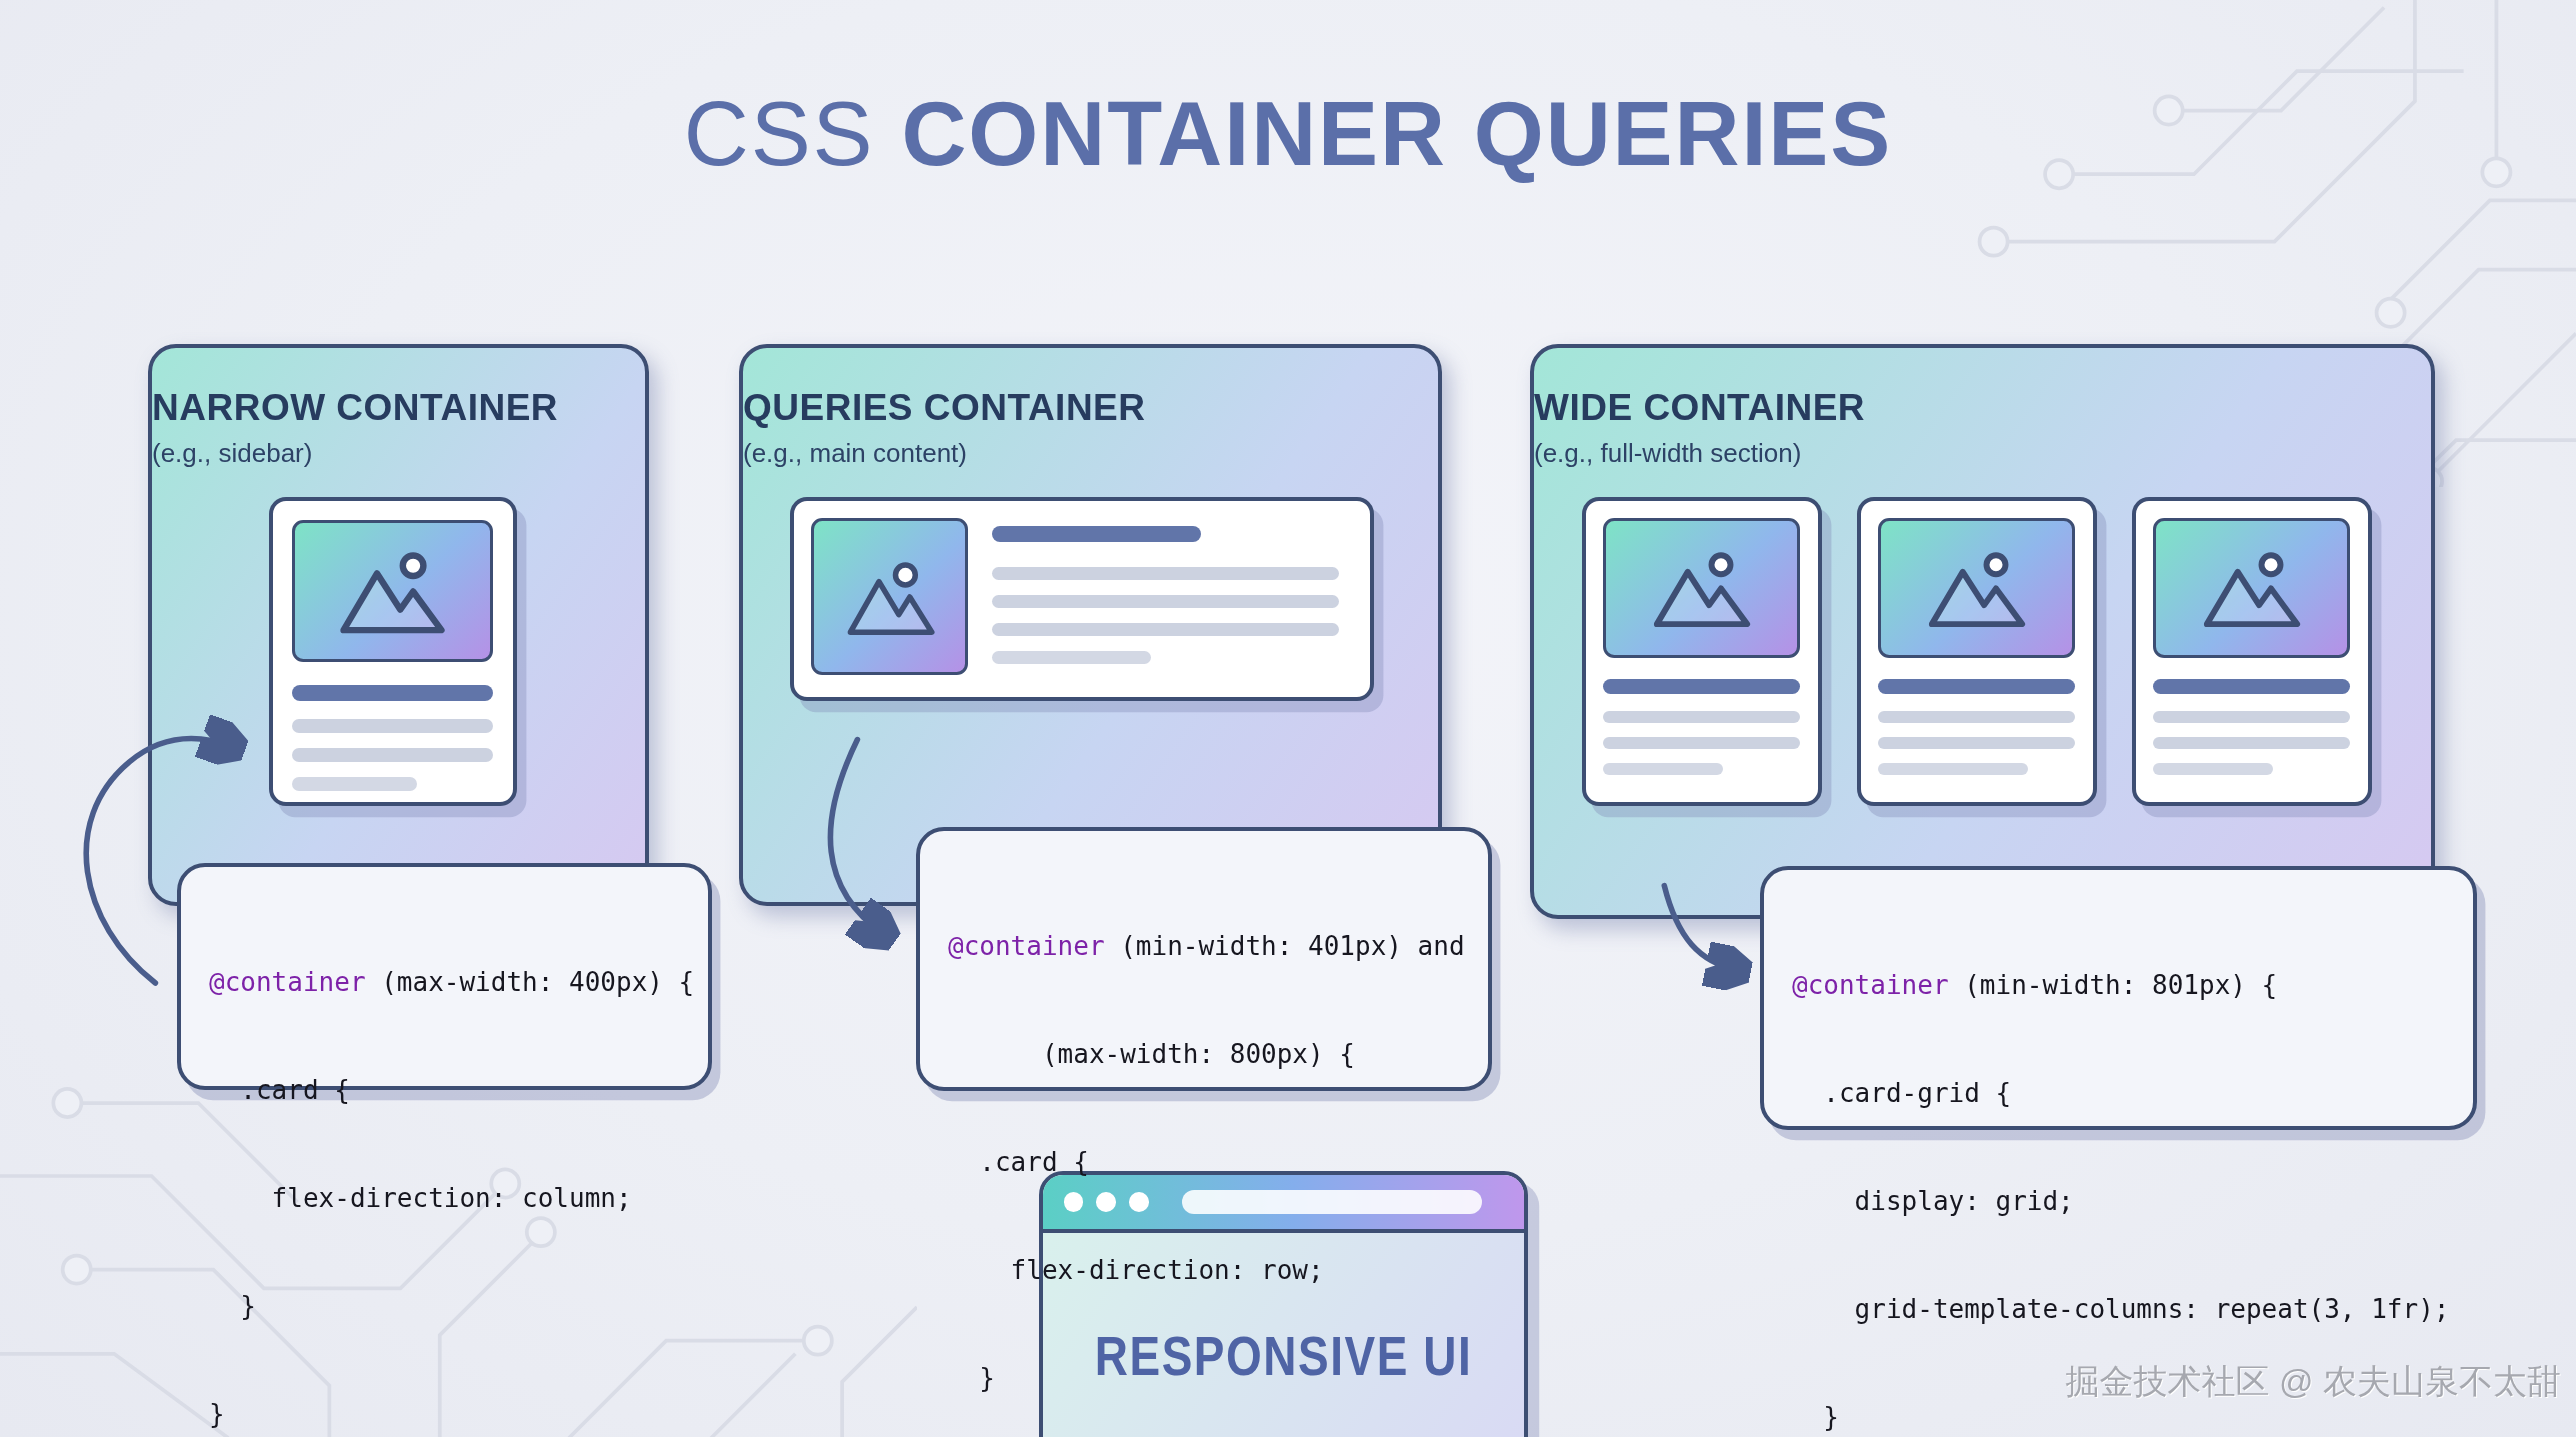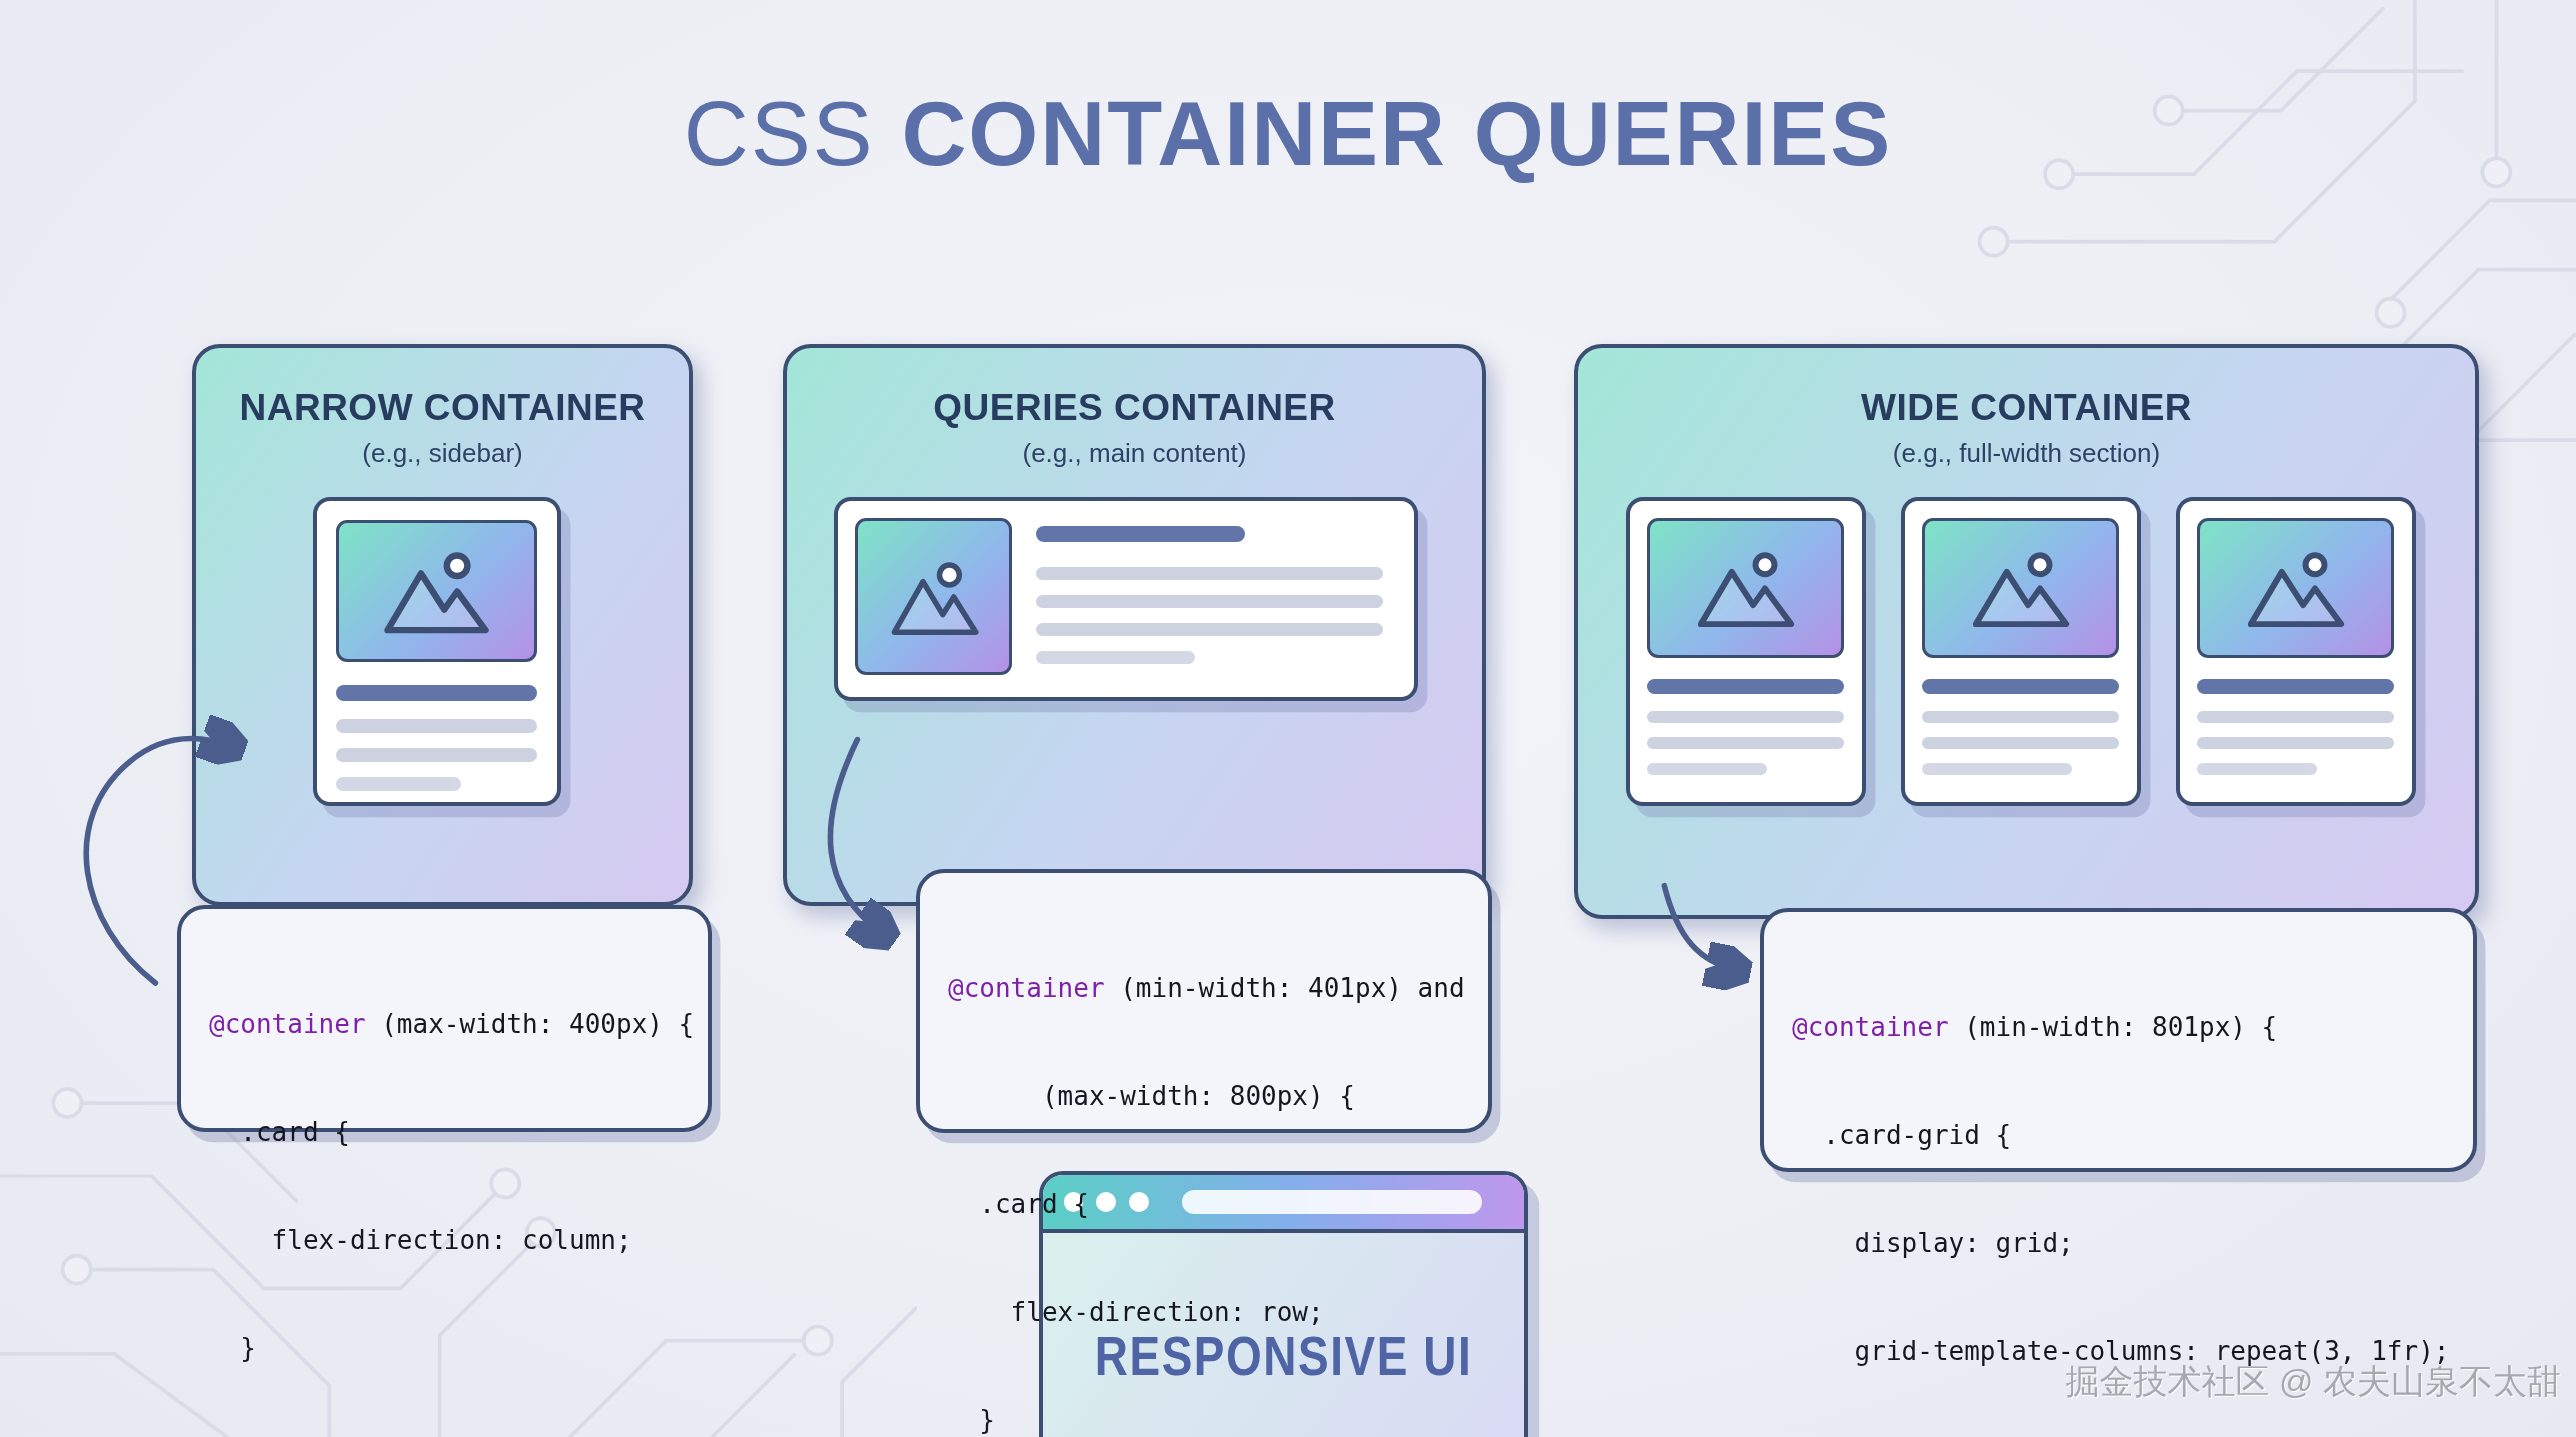--- a/index.html
+++ b/index.html
@@ -12,41 +12,41 @@
 
   
   .page-title{position:absolute;top:86px;left:0;width:100%;text-align:center;
               font-size:90px;color:#5b6fa9;letter-spacing:1.9px;line-height:97px;}
   .page-title .light{font-weight:400;}
   .page-title .bold{font-weight:800;}
 
   
   .container-box{position:absolute;border:4.7px solid #3d4e73;border-radius:28px;
       background:linear-gradient(125deg,#a3e6d8 0%,#c7d5f2 58%,#d6c9f1 100%);
-      box-shadow:8.4px 10.3px 20.6px rgba(120,130,175,.42);text-align:center;margin-left:44px;}
+      box-shadow:8.4px 10.3px 20.6px rgba(120,130,175,.42);}
   .c-heading{margin-top:36px;font-weight:800;font-size:37px;line-height:47px;
              color:#273c5f;letter-spacing:0.5px;}
   .c-subtitle{font-weight:400;font-size:26px;line-height:45px;color:#2d4266;}
 
   
   .demo-card{position:absolute;background:#fff;border:4.7px solid #3d4e73;border-radius:17px;
              box-shadow:9.4px 11.2px 0 rgba(125,135,180,.35);box-sizing:border-box;text-align:left;}
   .card-image{border:3.7px solid #3d4e73;border-radius:11.2px;box-sizing:border-box;
       background:linear-gradient(135deg,#7ee3c6 0%,#90b7ec 55%,#b591e6 100%);
       display:flex;align-items:center;justify-content:center;overflow:hidden;}
   .bar{border-radius:8.4px;}
   .bar.title{background:#6175a9;}
   .bar.gray{background:#ccd2e0;}
   .bar.gray2{background:#d3d8e4;}
 
   
   .code-box{position:absolute;background:#f3f5fa;border:4.7px solid #3d4e73;border-radius:28px;
       box-shadow:8.4px 10.3px 0 rgba(125,135,180,.38);box-sizing:border-box;
       padding:25px 28px;font-family:"DejaVu Sans Mono",monospace;
-      font-size:26px;line-height:36px;color:#16161f;white-space:pre;text-align:left;z-index:6;margin-top:42px;}
+      font-size:26px;line-height:36px;color:#16161f;white-space:pre;text-align:left;z-index:6;}
   .code-box .kw{color:#7d22a8;}
 
   
   #arrows{position:absolute;left:0;top:0;z-index:8;pointer-events:none;}
   #arrows path{fill:none;stroke:#4a5d8c;stroke-width:6;stroke-linecap:round;}
 
   
   .browser{position:absolute;left:1039px;top:1171px;width:489px;height:281px;
       border:4.7px solid #3d4e73;border-radius:24px 24px 0 0;box-sizing:border-box;
       box-shadow:11.2px 11.2px 0 rgba(125,135,180,.35);overflow:hidden;

